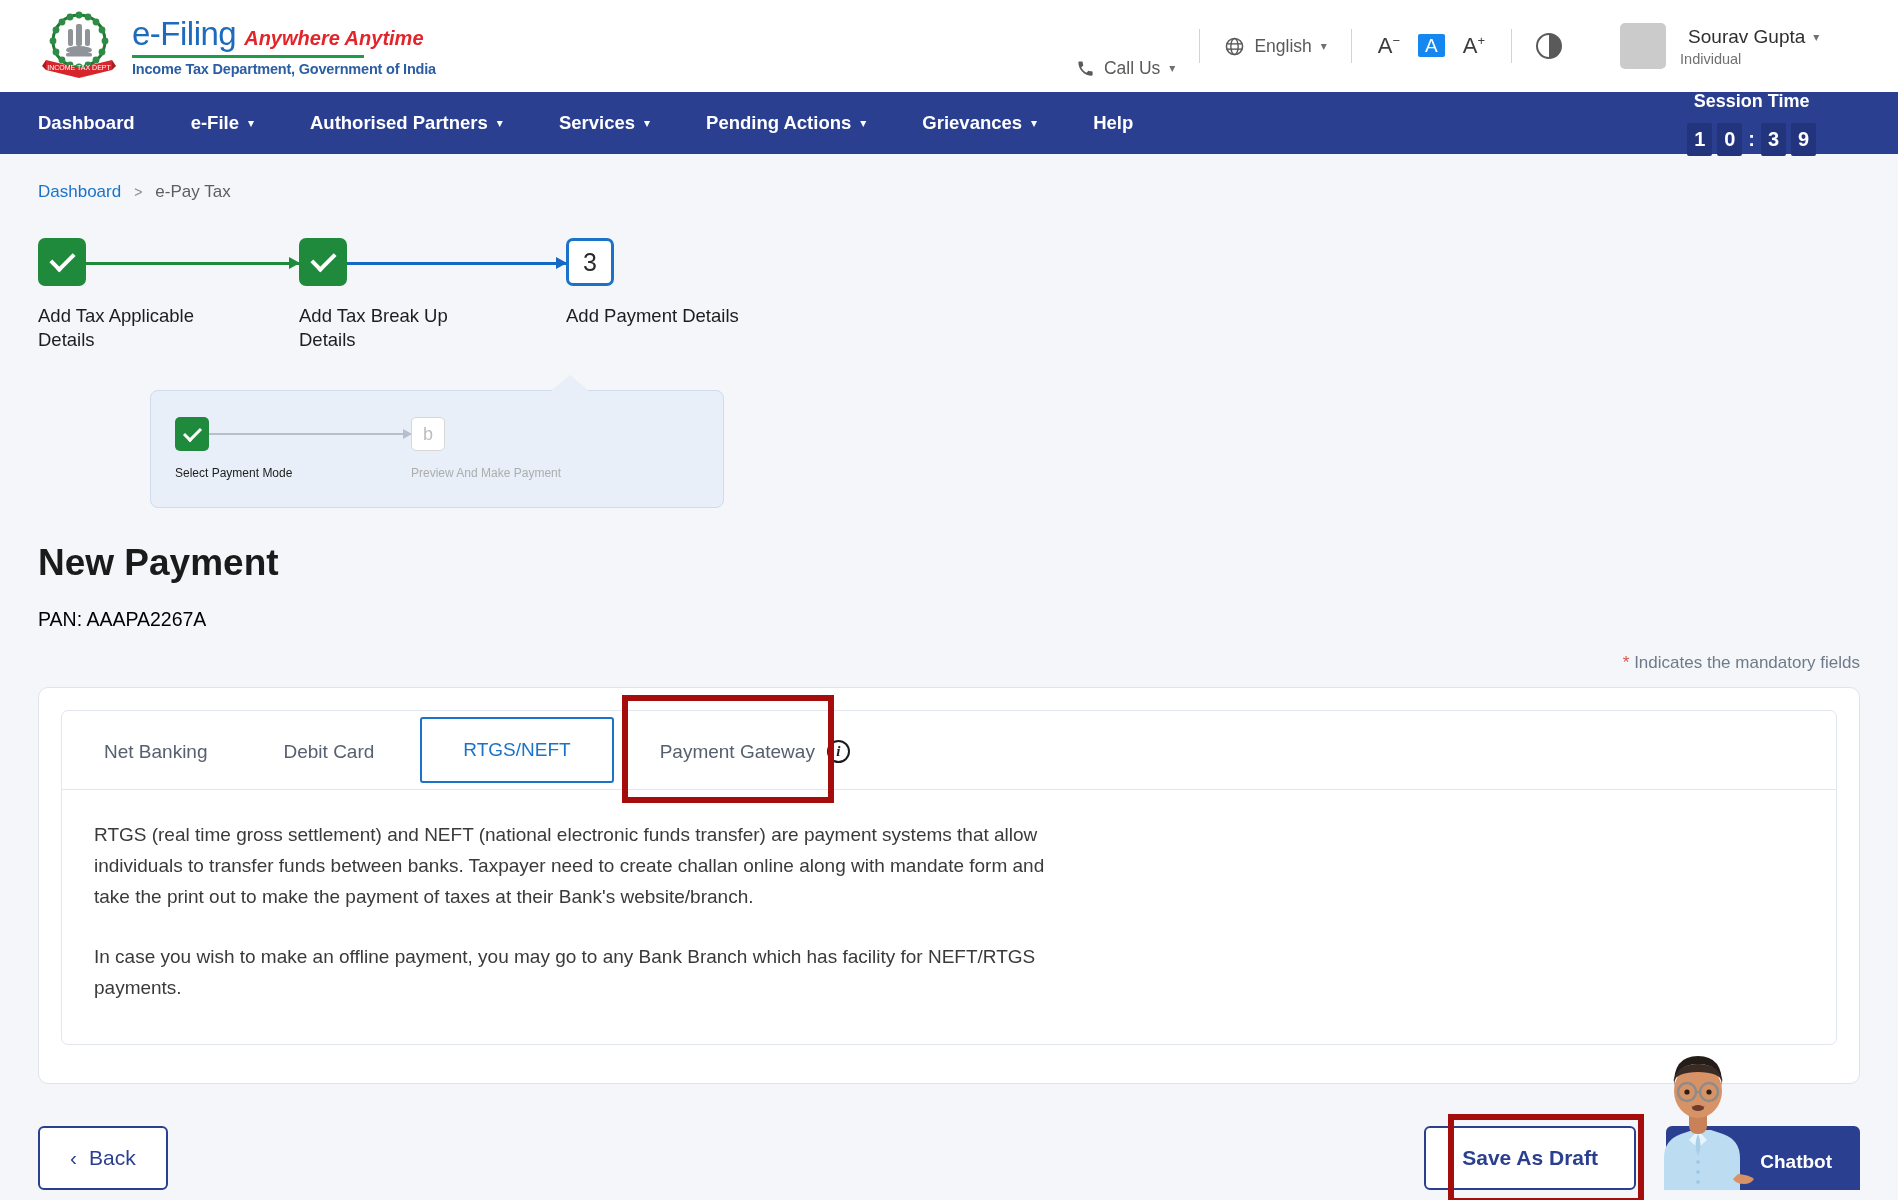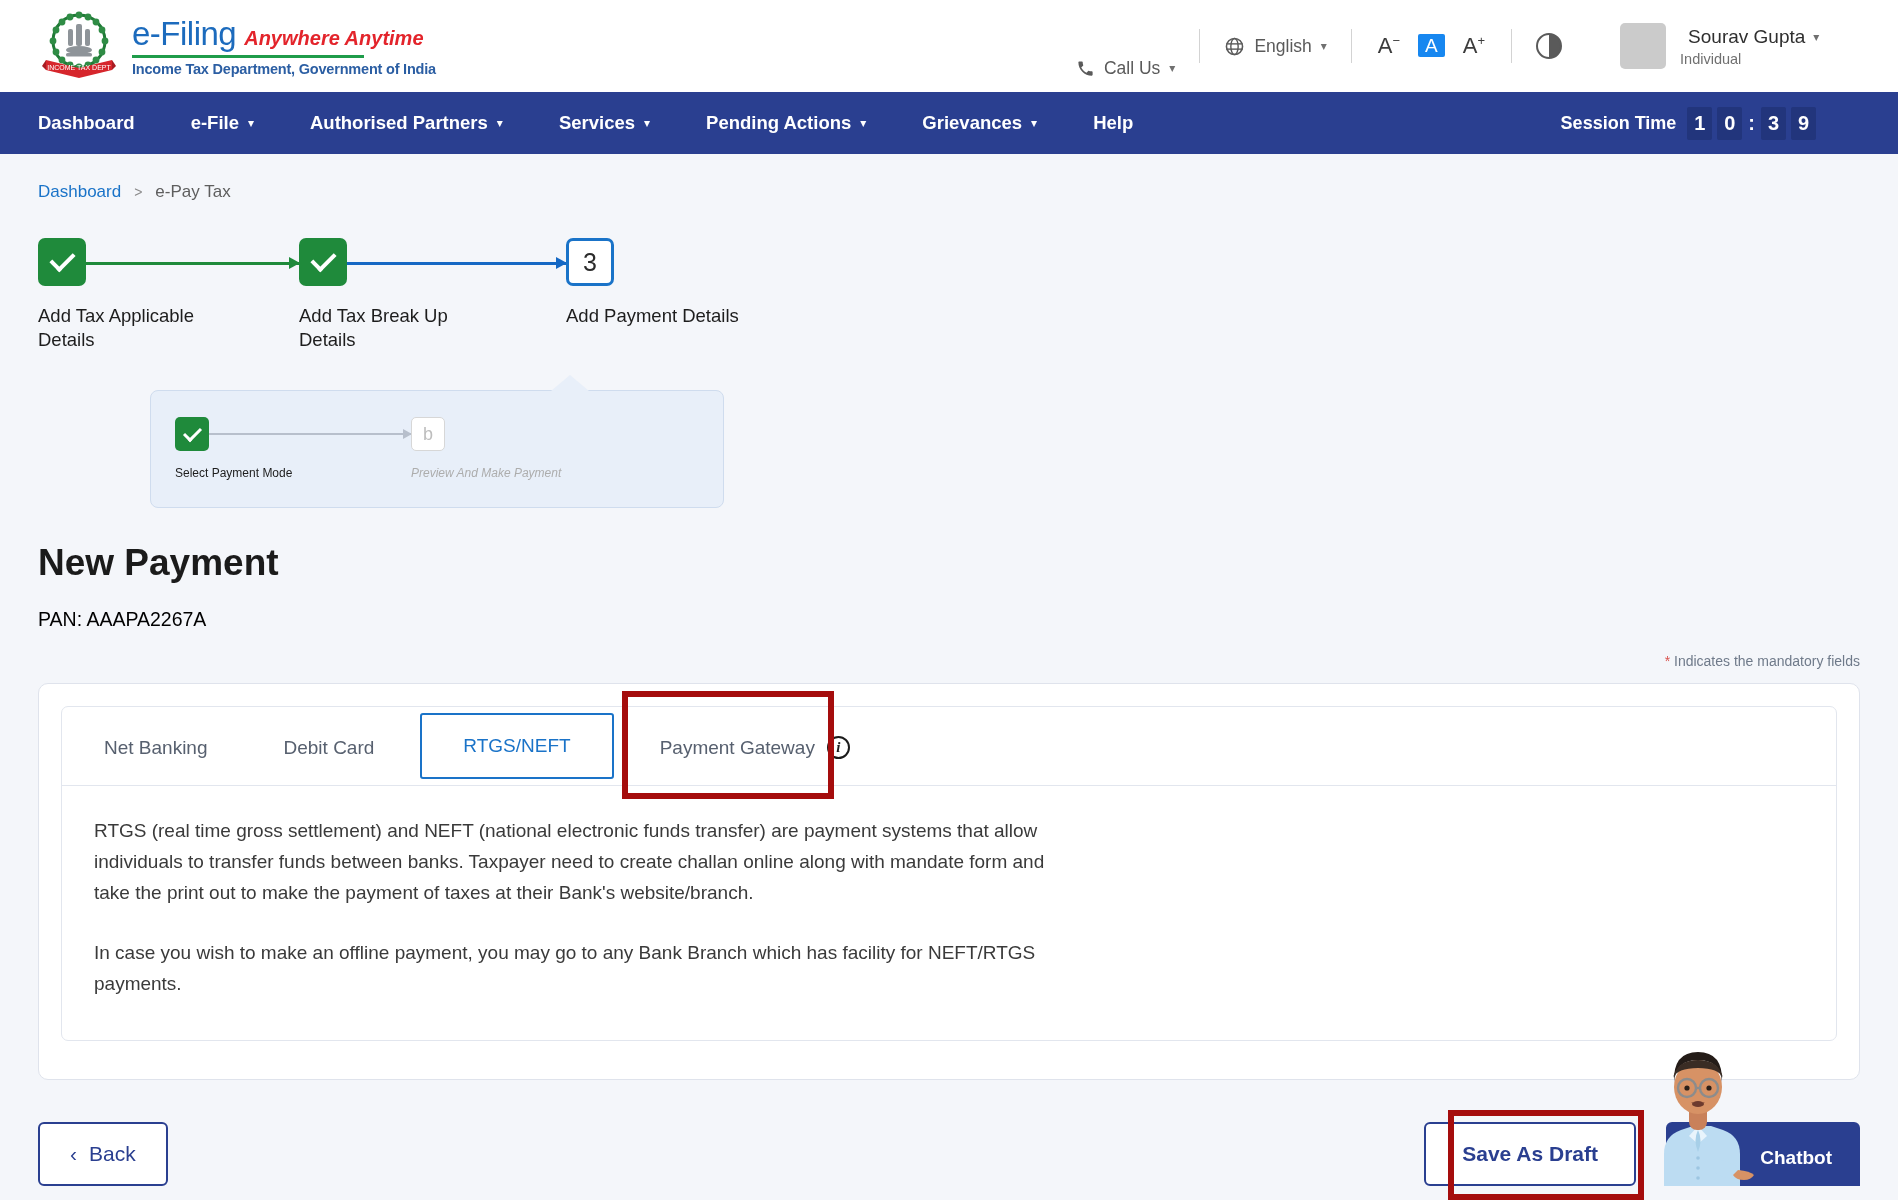--- a/index.html
+++ b/index.html
@@ -68,21 +68,21 @@
   }
   .nav-item {
     font-size: 18.5px; font-weight: bold; color: #fff;
     padding: 0 28px; display: flex; align-items: center; gap: 9px;
     white-space: nowrap;
   }
   .nav-item:first-child { padding-left: 0; }
   .nav-caret { font-size: 12px; font-weight: normal; }
   .session {
     margin-left: auto; display: flex; align-items: center; gap: 11px;
-    font-size: 18px; font-weight: bold; padding-right: 44px;
+    font-size: 18px; font-weight: bold; padding-right: 44px; flex-direction: column;
   }
   .digits { display: flex; align-items: center; gap: 5px; }
   .digit {
     background: #22357c; width: 25px; height: 33px;
     display: flex; align-items: center; justify-content: center;
     font-size: 20px; border-radius: 2px;
   }
   .colon { font-size: 20px; padding: 0 1px; }
 
   
@@ -152,34 +152,34 @@
   .sub-done::after {
     content: ""; width: 14px; height: 7px;
     border-left: 3.5px solid #fff; border-bottom: 3.5px solid #fff;
     transform: rotate(-45deg) translate(1px, -1px);
   }
   .sub-pending {
     background: #fff; border: 1px solid #d7d7d7; color: #bdbdbd; font-size: 18px;
   }
   .sub-label { margin-top: 14px; font-size: 12px; line-height: 1.35; width: 170px; }
   .sub-label.done { color: #1d1d1d; }
-  .sub-label.pending { color: #adadad; font-style: italic; }
+  .sub-label.pending { color: #adadad; }
   .sub-connector {
     position: absolute; top: 16px; left: 34px; width: 202px; height: 2px; background: #b7bfcc;
   }
   .sub-connector::after {
     content: ""; position: absolute; right: -1px; top: -4px;
     border-left: 9px solid #b7bfcc; border-top: 5px solid transparent; border-bottom: 5px solid transparent;
   }
 
   
   .page-title { font-size: 37px; font-weight: bold; color: #1b1b1b; margin-top: 34px; }
   .pan-line { font-size: 19.5px; color: #000000; margin-top: 24px; }
   .mandatory-note {
-    text-align: right; font-size: 14px; color: #6f7a8a; margin-top: 22px;
+    text-align: right; font-size: 17px; color: #6f7a8a; margin-top: 22px;
   }
   .mandatory-note .star { color: #d9534f; }
 
   
   .card {
     margin-top: 14px; background: #fff;
     border: 1px solid #dfe3ec; border-radius: 10px;
     padding: 22px 22px 38px 22px;
   }
   .tabs-box { border: 1px solid #e2e6ee; border-radius: 7px; background: #fff; }

